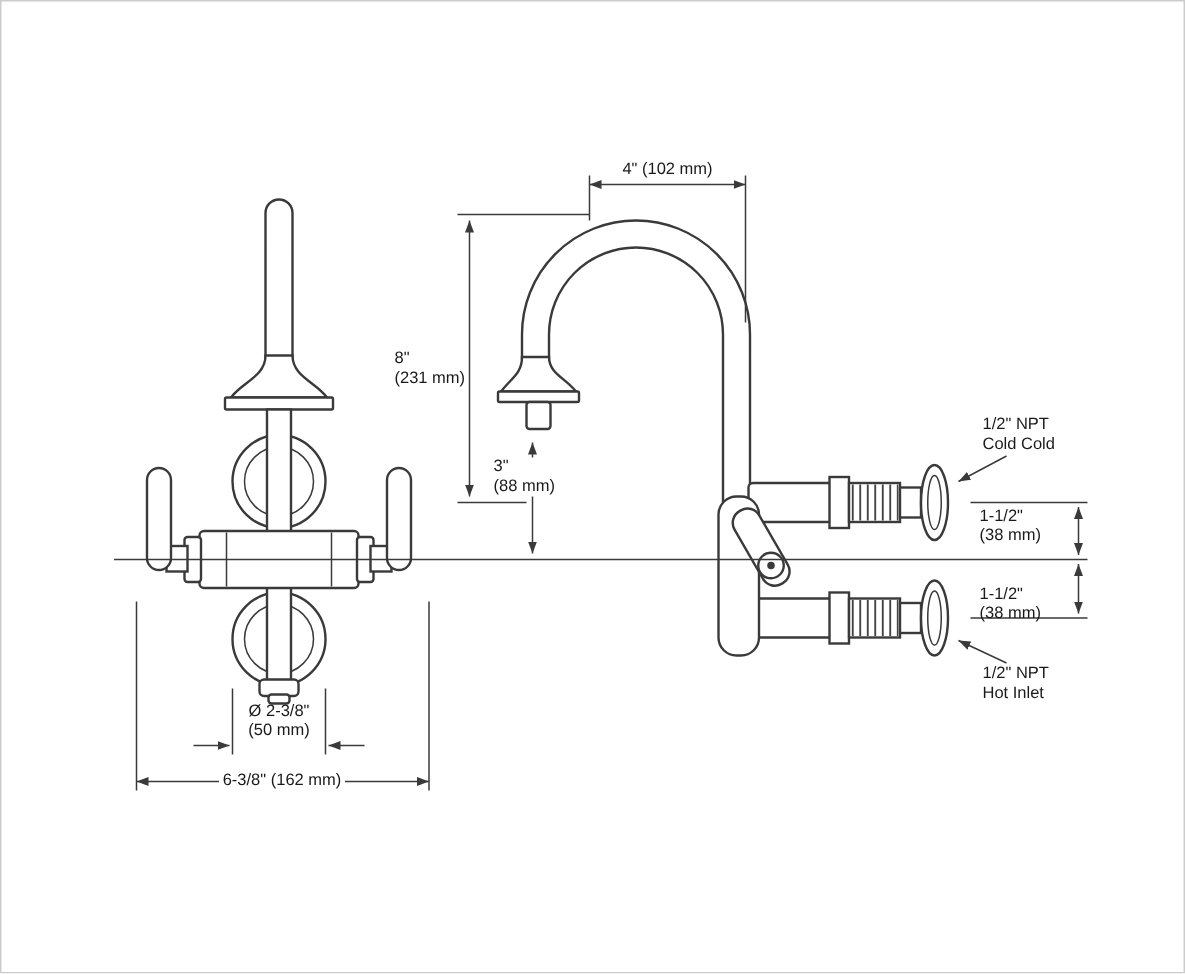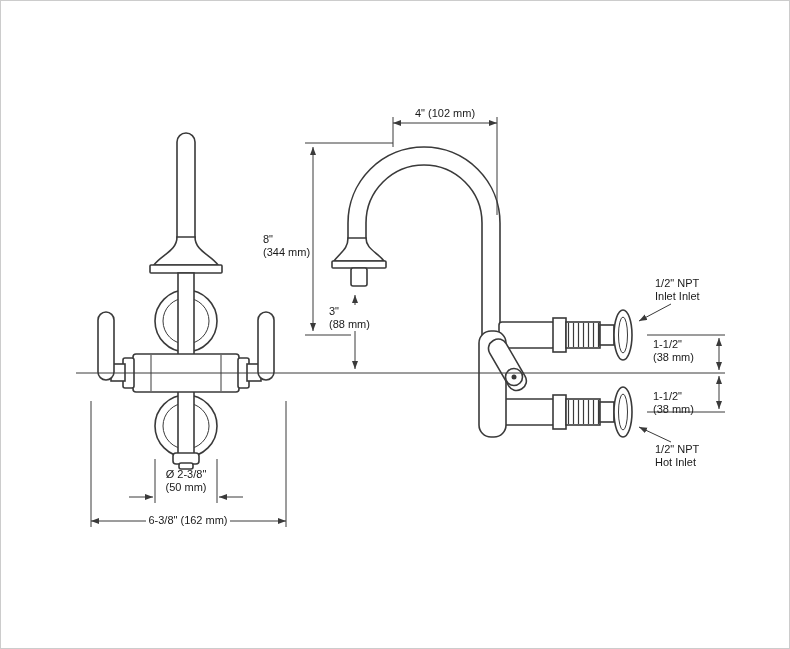--- a/index.html
+++ b/index.html
@@ -144,31 +144,31 @@
       <line class="dim" x1="90" y1="400" x2="90" y2="526"></line>
       <line class="dim" x1="285" y1="400" x2="285" y2="526"></line>
       <line class="dim" x1="90" y1="520" x2="285" y2="520" marker-start="url(#arr)" marker-end="url(#arr)"></line>
     </g>
   </svg>
 
   <div class="lbl center" style="left:384px;top:106px;width:120px;">4" (102 mm)</div>
 
   <div class="lbl" style="left:262px;top:232px;">
     <span class="ln">8"</span>
-    <span class="ln">(344 mm)</span>
+    <span class="ln">(231 mm)</span>
   </div>
 
   <div class="lbl" style="left:326px;top:304px;">
     <span class="ln bg">3"</span>
     <span class="ln bg">(88 mm)</span>
   </div>
 
   <div class="lbl" style="left:654px;top:276px;">
     <span class="ln">1/2" NPT</span>
-    <span class="ln">Inlet Inlet</span>
+    <span class="ln">Cold Cold</span>
   </div>
 
   <div class="lbl" style="left:652px;top:337px;">
     <span class="ln">1-1/2"</span>
     <span class="ln">(38 mm)</span>
   </div>
 
   <div class="lbl" style="left:652px;top:389px;">
     <span class="ln">1-1/2"</span>
     <span class="ln">(38 mm)</span>

